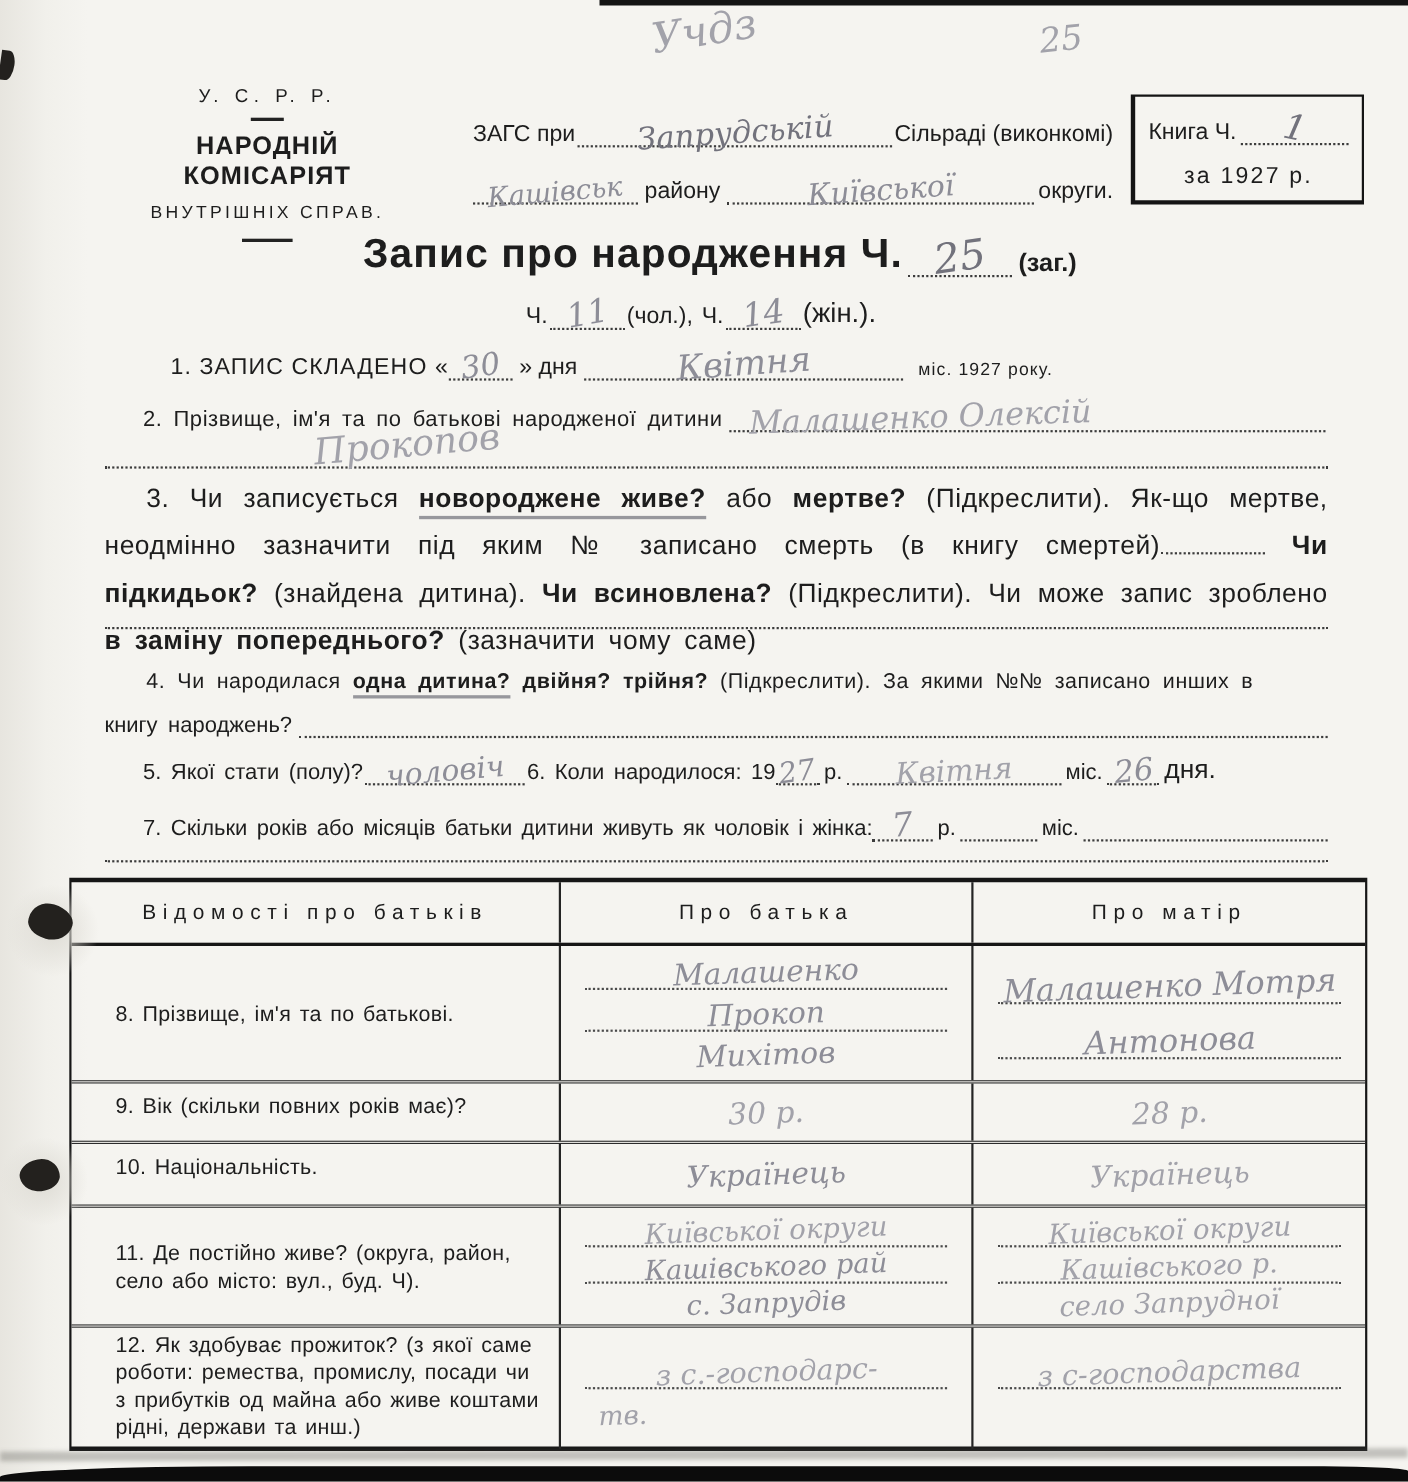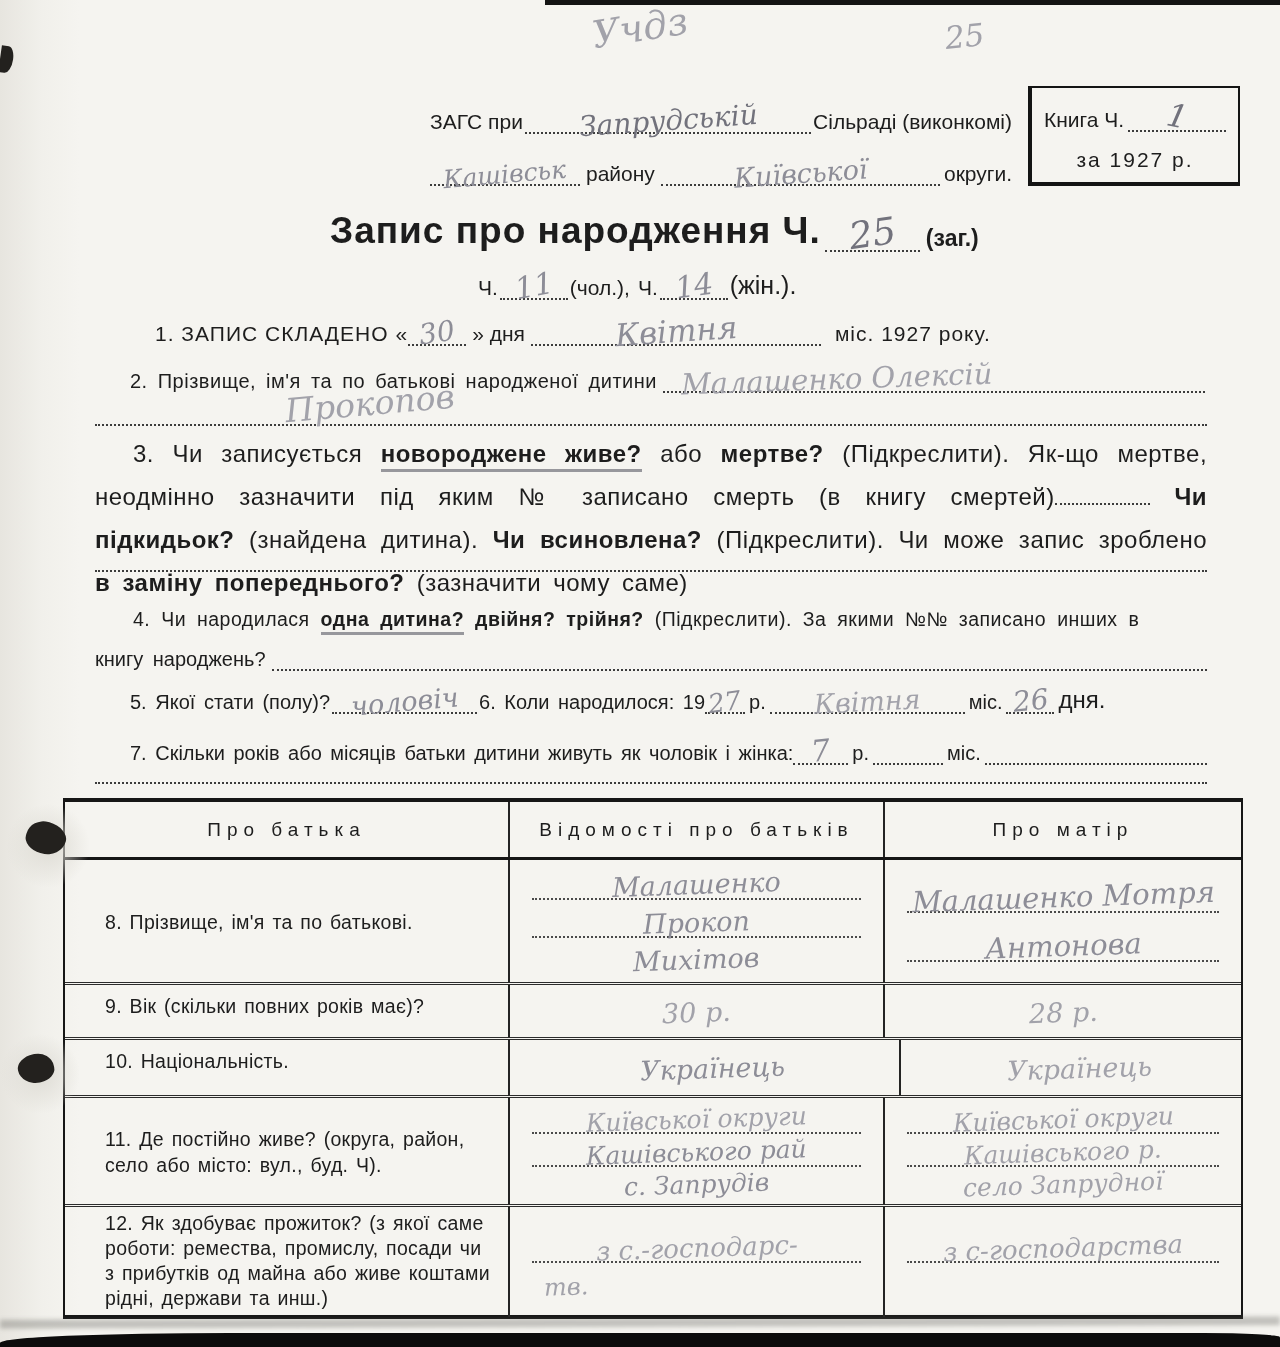--- a/index.html
+++ b/index.html
@@ -52,20 +52,27 @@
 </head>
 <body>
 
 <div class="page">
 
   <div class="abs" style="left:545px;top:0;width:735px;height:5px;background:#141414;"></div>
   <div class="blot" style="left:0;top:46px;width:13px;height:27px;border-radius:0 60% 70% 0;transform:rotate(8deg);"></div>
   <div class="abs hw light" style="left:592px;top:6px;font-size:38px;transform:rotate(-9deg);">Учдз</div>
   <div class="abs hw light" style="left:945px;top:18px;font-size:31px;transform:rotate(-6deg);">25</div>
 
+  <div class="abs org" style="left:108px;top:78px;">
+    <div class="country">У. С. Р. Р.</div>
+    <div class="dash"></div>
+    <div class="name">НАРОДНІЙ КОМІСАРІЯТ</div>
+    <div class="dept">ВНУТРІШНІХ СПРАВ.</div>
+    <div class="dash2"></div>
+  </div>
 
   <div class="abs frow" style="left:430px;top:96px;width:582px;">
     <span class="txt" style="font-size:21px;">ЗАГС при</span>
     <span class="slot" style="flex:1;height:36px;margin:0 2px;">
       <span class="hw dark" style="font-size:28px;transform:rotate(-4deg);">Запрудській</span>
     </span>
     <span class="txt" style="font-size:21px;">Сільраді (виконкомі)</span>
   </div>
   <div class="abs frow" style="left:430px;top:148px;width:582px;">
     <span class="slot" style="width:150px;height:36px;">
@@ -111,21 +118,21 @@
 
   <div class="abs frow" style="left:155px;top:308px;width:1055px;">
     <span class="txt" style="font-size:21px;letter-spacing:1px;">1. ЗАПИС СКЛАДЕНО «</span>
     <span class="slot" style="width:58px;height:32px;">
       <span class="hw" style="font-size:28px;transform:rotate(-8deg);">30</span>
     </span>
     <span class="txt" style="font-size:21px;margin:0 6px;">» дня</span>
     <span class="slot" style="width:290px;height:36px;">
       <span class="hw" style="font-size:31px;transform:rotate(-4deg);">Квітня</span>
     </span>
-    <span class="txt" style="font-size:21px;margin-left:14px;letter-spacing:1px;">міс. 1927 року.</span>
+    <span class="txt" style="font-size:16px;margin-left:14px;letter-spacing:1px;">міс. 1927 року.</span>
   </div>
 
   <div class="abs frow" style="left:130px;top:355px;width:1075px;">
     <span class="txt" style="font-size:20px;letter-spacing:.5px;word-spacing:4px;">2. Прізвище, ім'я та по батькові народженої дитини</span>
     <span class="slot" style="flex:1;height:36px;margin-left:6px;justify-content:flex-start;">
       <span class="hw light" style="font-size:29px;transform:rotate(-2deg);margin-left:18px;">Малашенко Олексій</span>
     </span>
   </div>
   <div class="abs dotline" style="left:95px;top:392px;width:1112px;height:32px;">
     <span class="hw light abs" style="left:190px;top:-8px;font-size:33px;transform:rotate(-5deg);">Прокопов</span>
@@ -185,22 +192,22 @@
     </span>
     <span class="txt" style="font-size:20px;margin:0 4px;">р.</span>
     <span class="slot" style="width:70px;height:26px;"></span>
     <span class="txt" style="font-size:20px;margin:0 4px;">міс.</span>
     <span class="leader" style="flex:1;"></span>
   </div>
   <div class="abs dotline" style="left:95px;top:780px;width:1112px;height:2px;"></div>
 
   <div class="ptable">
     <div class="trow thead">
+      <div class="cell hcell">Відомості про батьків</div>
       <div class="cell hcell">Про батька</div>
-      <div class="cell hcell">Відомості про батьків</div>
       <div class="cell hcell lastc">Про матір</div>
     </div>
 
     <div class="trow" style="height:122px;">
       <div class="cell lcell vcenter">8. Прізвище, ім'я та по батькові.</div>
       <div class="cell hwcell">
         <div class="hwline"><span class="hw">Малашенко</span></div>
         <div class="hwline"><span class="hw">Прокоп</span></div>
         <div class="hwline noline"><span class="hw">Михітов</span></div>
       </div>
@@ -213,21 +220,21 @@
     <div class="trow" style="height:52px;">
       <div class="cell lcell">9. Вік (скільки повних років має)?</div>
       <div class="cell hwcell">
         <div class="hwline noline"><span class="hw light">30 р.</span></div>
       </div>
       <div class="cell hwcell lastc">
         <div class="hwline noline"><span class="hw light">28 р.</span></div>
       </div>
     </div>
 
-    <div class="trow" style="height:55px;gap:16px;">
+    <div class="trow" style="height:55px;">
       <div class="cell lcell">10. Національність.</div>
       <div class="cell hwcell">
         <div class="hwline noline"><span class="hw">Українець</span></div>
       </div>
       <div class="cell hwcell lastc">
         <div class="hwline noline"><span class="hw light">Українець</span></div>
       </div>
     </div>
 
     <div class="trow" style="height:106px;">

